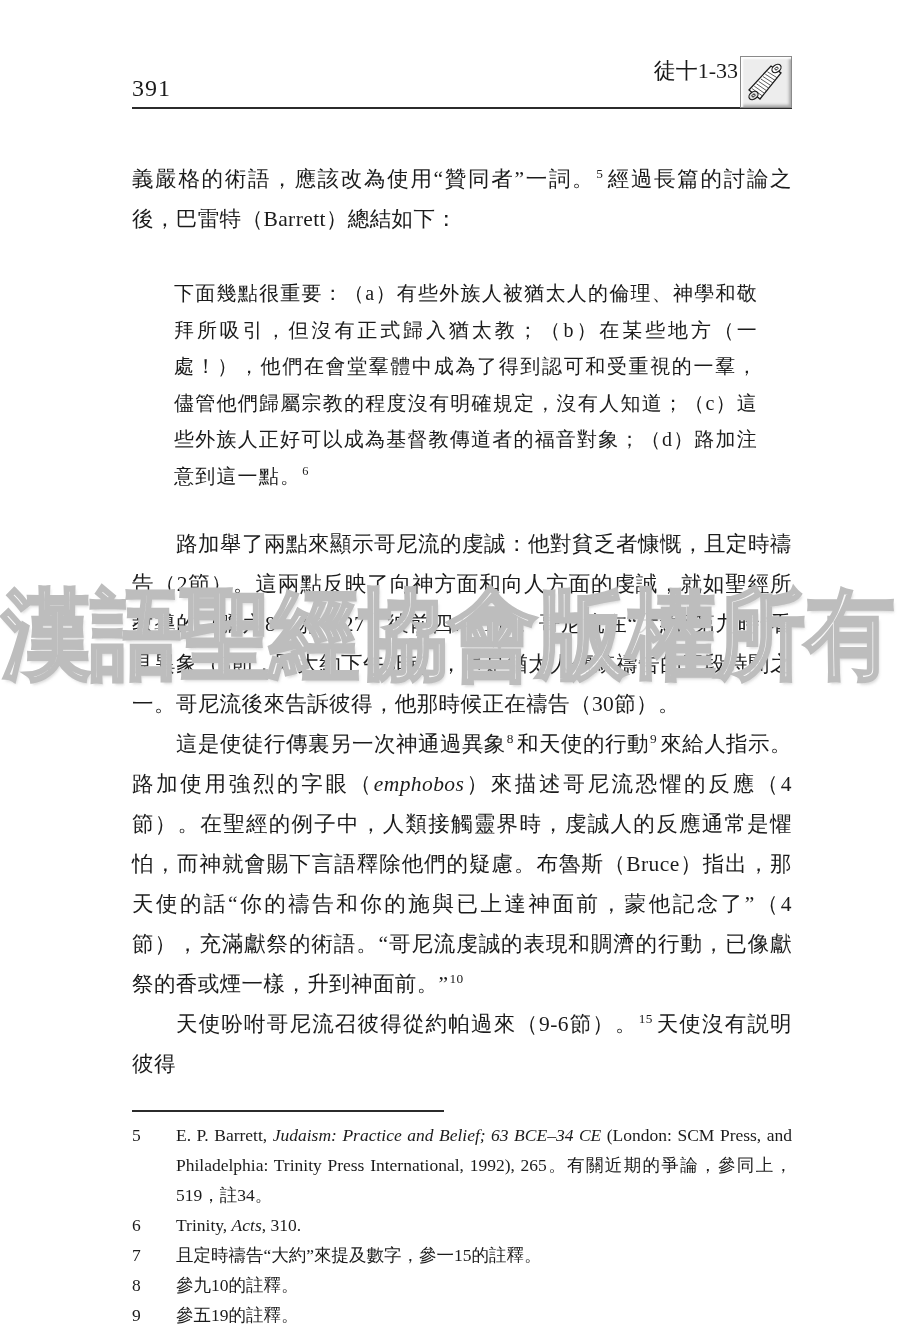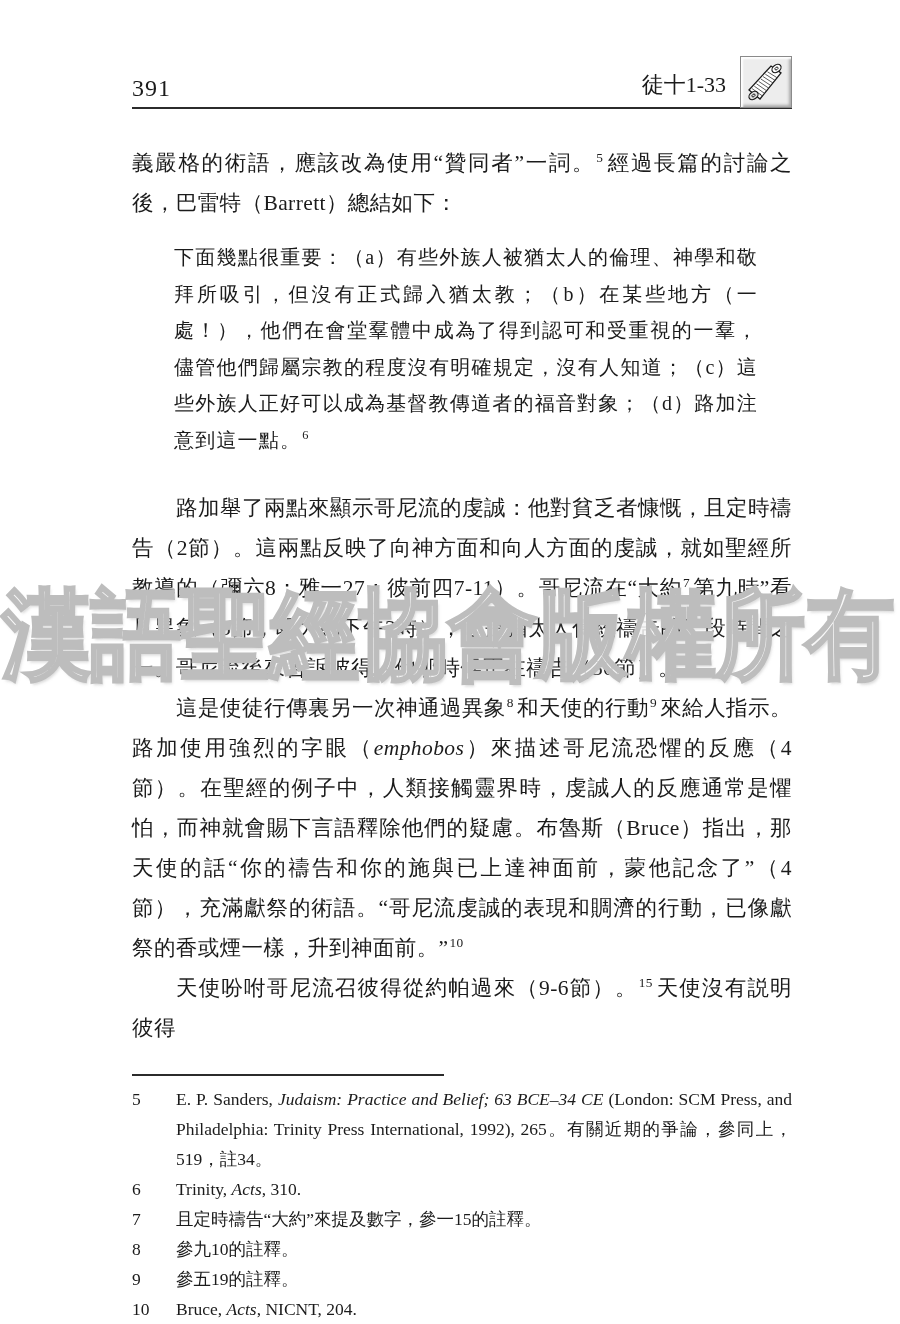--- a/index.html
+++ b/index.html
@@ -9,32 +9,32 @@
     font-family:"Liberation Serif","DejaVu Serif",serif;
     color:#1b1b1b;
     text-decoration:underline;
   }
   .content { position:absolute; left:132px; top:56px; width:660px; }
 
   
   .header { display:flex; align-items:flex-end; justify-content:space-between;
             padding-bottom:5px; border-bottom:2px solid #2b2b2b; }
   .page-num { font-size:24px; letter-spacing:1px; }
-  .head-right { display:flex; align-items:flex-end; gap:14px; }
+  .head-right { display:flex; align-items:flex-start; gap:2px; }
   .running-head { font-size:22px; padding-bottom:2px; }
   .icon-box { width:50px; height:50px; border:1px solid #8a8a8a; background:#ededed;
               box-shadow: inset 2px 2px 2px #ffffff, inset -2px -2px 3px #a9a9a9;
               display:flex; align-items:center; justify-content:center; margin-bottom:-6px; }
 
   
   .para { font-size:21.5px; line-height:40px; letter-spacing:0.4px;
           text-align:justify; margin:0; }
-  .p1 { margin-top:34px; }
+  .p1 { margin-top:50px; }
   .indent { text-indent:44px; }
-  .quote { margin:16px 34px 30px 42px; font-size:20px; line-height:36.5px;
+  .quote { margin:36px 34px 30px 42px; font-size:20px; line-height:36.5px;
            letter-spacing:1.2px; text-align:justify; }
   sup.ref { font-size:0.62em; vertical-align:super; line-height:0; margin:0 3px 0 1px; }
   .it { font-style:italic; }
 
   
   .fn-sep { width:312px; border:none; border-top:2px solid #2b2b2b; margin:26px 0 8px 0; }
   .fn { display:flex; font-size:17.5px; line-height:30px; }
   .fn-num { width:44px; flex:0 0 44px; }
   .fn-body { flex:1; text-align:justify; }
 
@@ -99,21 +99,21 @@
     </p>
 
     <p class="para indent">
       <span>天使吩咐哥尼流召彼得從約帕過來（9-6節）。</span><sup class="ref">15</sup><span>天使沒有説明彼得</span>
     </p>
 
     <hr class="fn-sep">
 
     <div class="fn">
       <span class="fn-num">5</span>
-      <span class="fn-body"><span>E. P. Sanders, </span><span class="it">Judaism: Practice and Belief; 63 BCE–34 CE</span><span> (London: SCM Press, and Philadelphia: Trinity Press International, 1992), 265。有關近期的爭論，參同上，519，註34。</span></span>
+      <span class="fn-body"><span>E. P. Barrett, </span><span class="it">Judaism: Practice and Belief; 63 BCE–34 CE</span><span> (London: SCM Press, and Philadelphia: Trinity Press International, 1992), 265。有關近期的爭論，參同上，519，註34。</span></span>
     </div>
     <div class="fn">
       <span class="fn-num">6</span>
       <span class="fn-body"><span>Trinity, </span><span class="it">Acts</span><span>, 310.</span></span>
     </div>
     <div class="fn">
       <span class="fn-num">7</span>
       <span class="fn-body"><span>且定時禱告“大約”來提及數字，參一15的註釋。</span><span class="it"></span><span></span></span>
     </div>
     <div class="fn">

